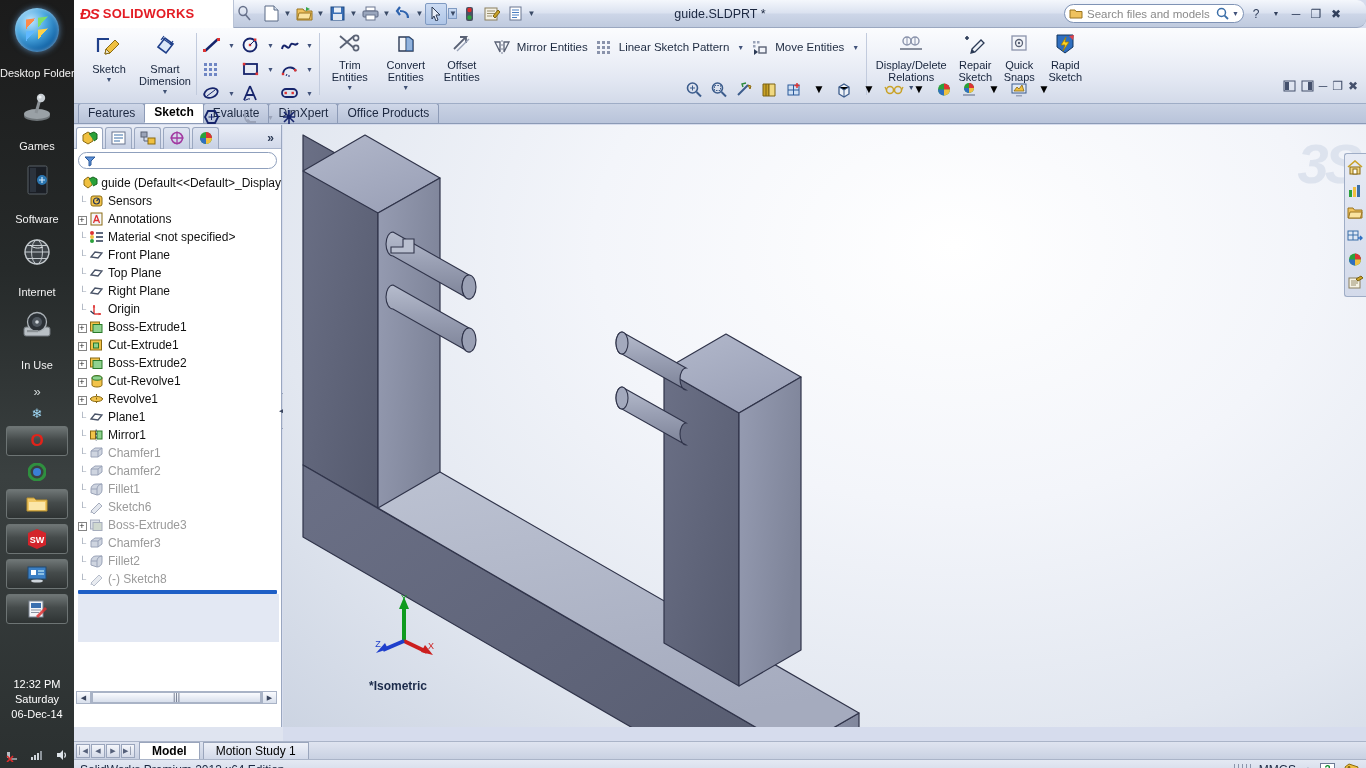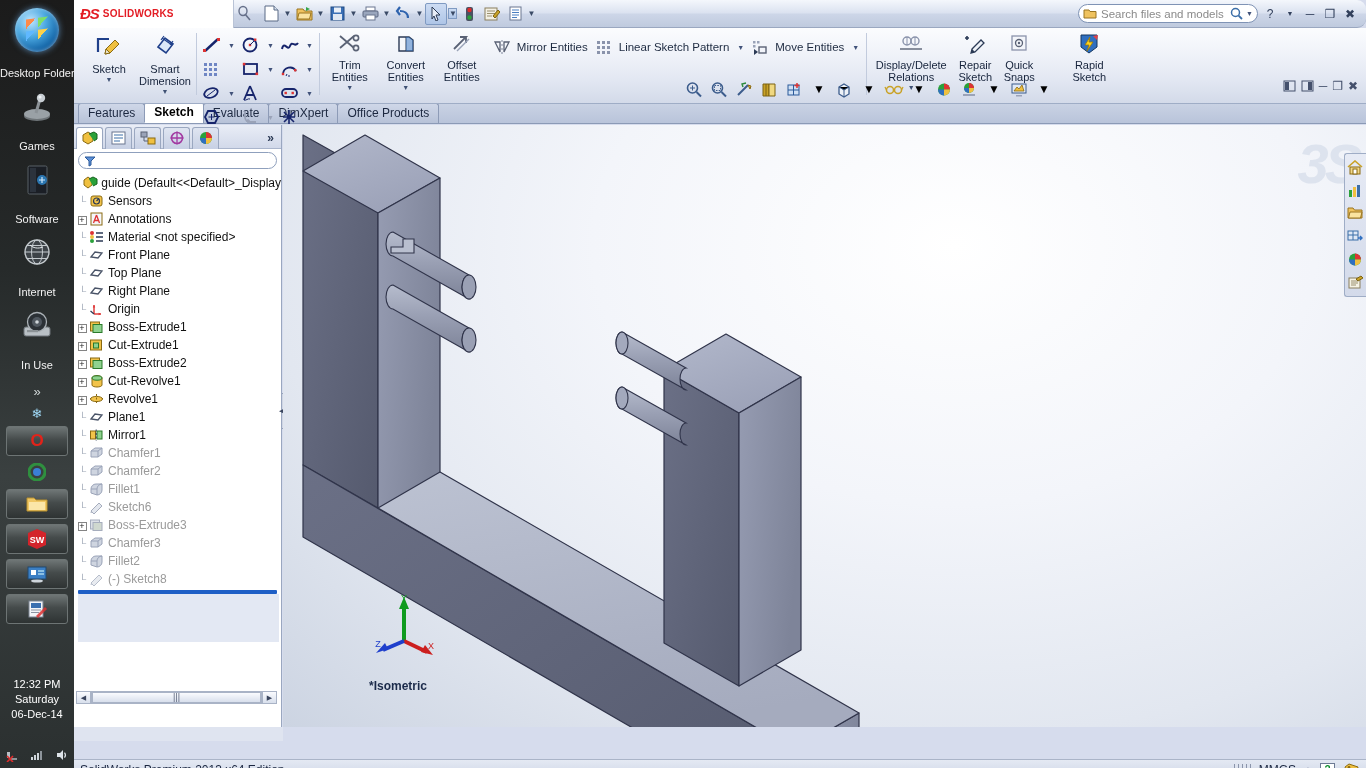--- a/index.html
+++ b/index.html
@@ -53,28 +53,28 @@
   .titlebar {
     position:relative; height:28px;
     background: linear-gradient(180deg,#f4f7fc 0%,#dbe2f0 48%,#cdd6e8 52%,#bfcade 100%);
     border-bottom:1px solid #9aa7c0; display:flex; align-items:center;border-radius:9px;
   }
   .logo-wrap {
     height:28px; min-width:160px; padding:0 10px 0 6px; display:flex; align-items:center;
     background:#fff; border-right:1px solid #b9c3d6;
   }
   .logo-mark { color:#e31c24; font-weight:bold; font-size:15px; letter-spacing:-1px; font-style:italic; margin-right:4px;}
-  .logo-text { color:#e31c24; font-weight:bold; font-size:10px; letter-spacing:.2px; }
+  .logo-text { color:#e31c24; font-weight:bold; font-size:13px; letter-spacing:.2px; }
   .menu { display:flex; align-items:center; height:28px; padding-left:6px; }
   .menu span { padding:4px 9px; color:#1d2a40; font-size:12.5px; cursor:default; }
   .qat { display:flex; align-items:center; gap:1px; margin-left:6px; }
   .qat .qb { width:22px; height:22px; display:flex; align-items:center; justify-content:center; }
   .qat .dd { font-size:8px; color:#3a4a66; width:9px; text-align:center; }
   .doc-title { position:absolute; left:0; right:0; text-align:center; font-size:12.5px; color:#1b2740; pointer-events:none; }
-  .tb-right { margin-left:auto; display:flex; align-items:center; padding-right:8px; gap:4px; }
+  .tb-right { margin-left:auto; display:flex; align-items:center; padding-right:22px; gap:4px; }
   .search-box {
     width:180px; height:19px; background:#fff; border:1px solid #7f93b5; border-radius:10px;
     display:flex; align-items:center; padding:0 4px; font-size:11.5px; color:#777;
   }
   .search-box .ph { flex:1; margin-left:4px; color:#8a8a8a; }
   .wbtn { width:16px; height:14px; display:flex; align-items:center; justify-content:center; color:#32405c; font-size:12px; }
 
   
   .ribbon {
     height:76px; position:relative;
@@ -366,20 +366,21 @@
         </span>
         <span class="qb">
           <svg width="15" height="15" viewBox="0 0 15 15">
               <rect x="2" y="1" width="11" height="13" fill="#fff" stroke="#6a7690"></rect>
               <path d="M4 4h7M4 6.5h7M4 9h7M4 11.5h5" stroke="#4b7fc0"></path>
             </svg>
         </span>
           <span class="dd">▼</span>
       </div>
 
+      <div class="doc-title">guide.SLDPRT *</div>
 
       <div class="tb-right">
         <div class="search-box">
           <svg width="14" height="12" viewBox="0 0 14 12">
               <path d="M1 2h5l1 1.5h6V10H1z" fill="#efc25e" stroke="#9a7520"></path>
             </svg>
           <span class="ph">Search files and models</span>
           <svg width="13" height="13" viewBox="0 0 13 13">
               <circle cx="5.5" cy="5.5" r="4" fill="none" stroke="#3b6ea8" stroke-width="1.5"></circle>
               <path d="M8.6 8.6L12 12" stroke="#3b6ea8" stroke-width="1.8"></path>
@@ -643,21 +644,21 @@
         <div class="btn-big" style="width:44px;">
           <svg width="26" height="22" viewBox="0 0 26 22">
             <rect x="6" y="3" width="14" height="14" fill="#f3f5fa" stroke="#8a93ab" stroke-width="1.3"></rect>
             <circle cx="13" cy="10" r="3.5" fill="none" stroke="#5a6275" stroke-width="1.3"></circle>
             <circle cx="13" cy="10" r="1.2" fill="#5a6275"></circle>
           </svg>
           <span class="lbl" style="white-space:pre-line;">Quick
 Snaps</span>
           <span class="caret">▼</span>
         </div>
-        <div class="btn-big" style="width:48px;margin-left:24px;">
+        <div class="btn-big" style="width:48px;">
           <svg width="28" height="22" viewBox="0 0 28 22">
             <path d="M6 2h16v12l-8 6-8-6z" fill="#2f6fc0" stroke="#14365f"></path>
             <path d="M15 4l-5 8h4l-2 6 6-9h-4z" fill="#ffd21e" stroke="#9a7a0a" stroke-width=".8"></path>
             <path d="M18 3l5-1-1 5z" fill="#e0434a"></path>
           </svg>
           <span class="lbl" style="white-space:pre-line;">Rapid
 Sketch</span>
         </div>
       </div>
     </div>
@@ -1213,20 +1214,28 @@
               <path d="M4 6h7M4 8h7M4 10h5" stroke="#9a8f6e"></path>
               <path d="M9 4l5-3 2 2-5 3z" fill="#c9a227" stroke="#7d6312"></path>
             </svg>
         </div>
       </div>
     </div>
 
     <div class="bottom">
       <div class="hscroll"></div>
 
+      <div class="tabsbar">
+        <span class="navb">│◀</span>
+        <span class="navb">◀</span>
+        <span class="navb">▶</span>
+        <span class="navb">▶│</span>
+        <span class="btab active">Model</span>
+        <span class="btab">Motion Study 1</span>
+      </div>
 
       <div class="statusbar">
         <span>SolidWorks Premium 2013 x64 Edition</span>
         <span class="sb-right">
           <span class="sb-bars">
               <i></i>
               <i></i>
               <i></i>
               <i></i>
               <i></i>

